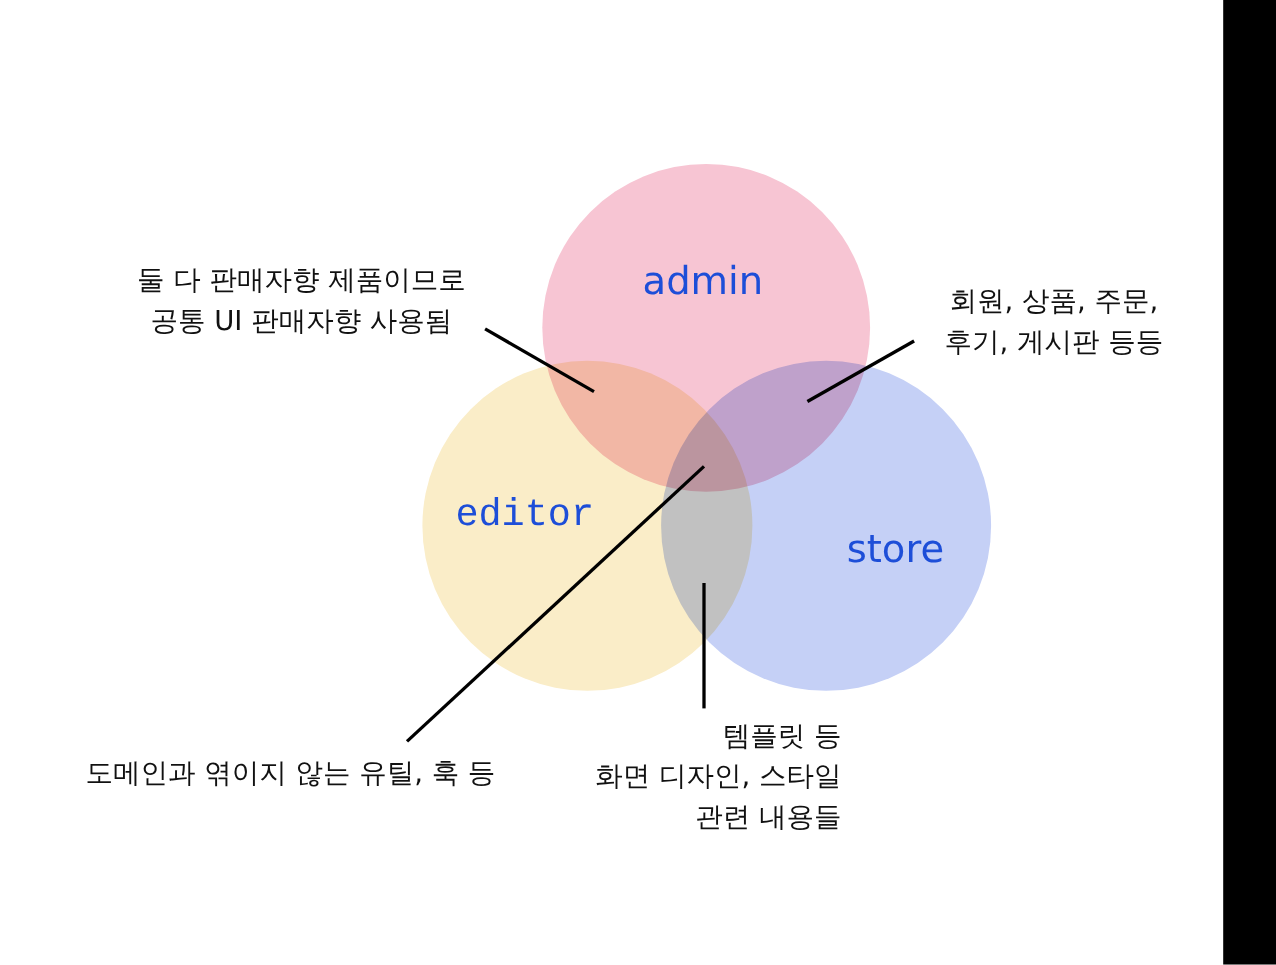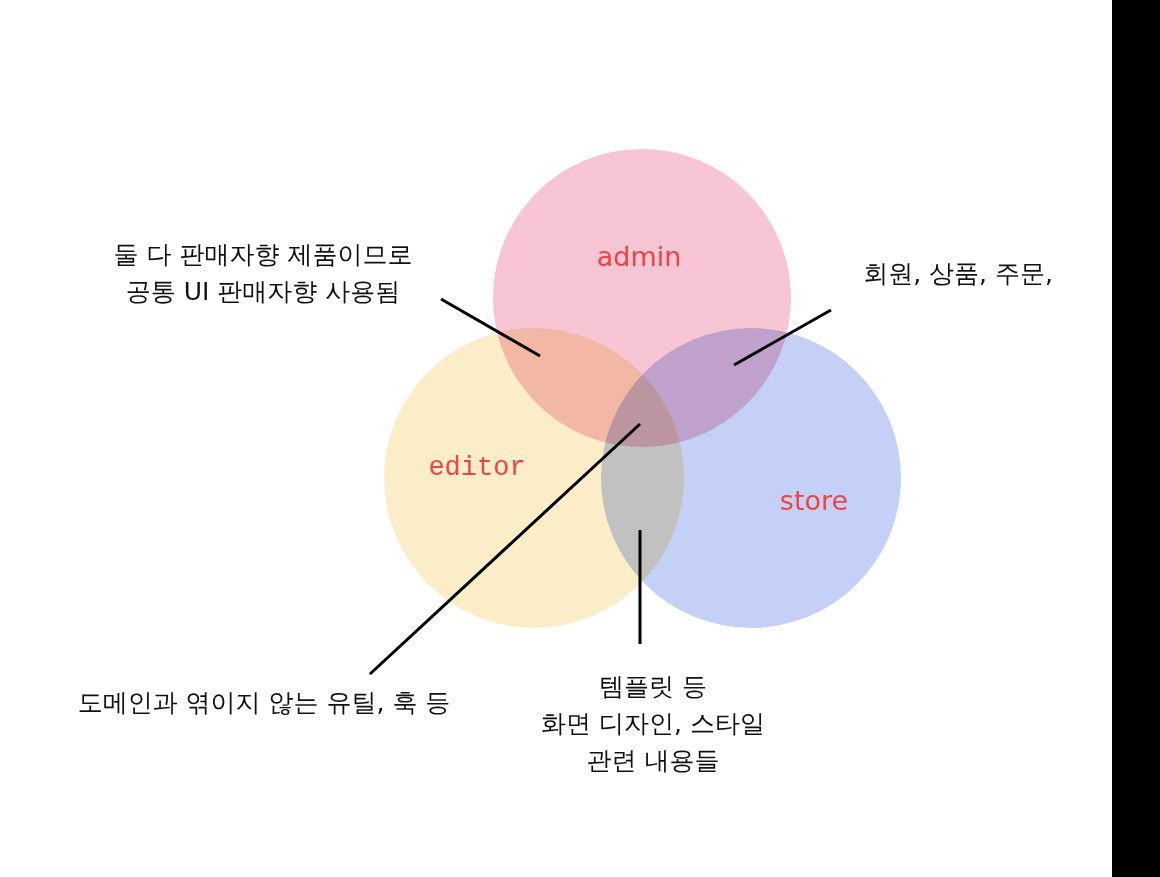--- a/index.html
+++ b/index.html
@@ -9,21 +9,21 @@
     font-family: "DejaVu Sans", "Liberation Sans", sans-serif;
     color: #111;
   }
   .canvas { position: absolute; left: 0; top: 0; width: 1112px; height: 877px; background: #fff; }
   .right-bar { position: absolute; left: 1112px; top: 0; width: 48px; height: 877px; background: #000; }
   .circle {
     position: absolute; border-radius: 50%;
     mix-blend-mode: multiply;
   }
   .set-label {
-    position: absolute; font-size: 27px; color: #ef4444; white-space: nowrap;
+    position: absolute; font-size: 35px; color: #1d4ed8; white-space: nowrap;
     transform: translate(-50%, -50%);
   }
   .annot {
     position: absolute; font-size: 25px; line-height: 37px; color: #111;
     text-align: center; white-space: nowrap;
     transform: translateX(-50%);
   }
   .annot div { display: block; }
   svg.lines { position: absolute; left: 0; top: 0; width: 1112px; height: 877px; pointer-events: none; }
 </style>
@@ -39,30 +39,31 @@
   <span class="set-label" id="l-editor" style="left: 477px; top: 468px; font-family: Liberation Mono, monospace;">editor</span>
   <span class="set-label" id="l-store" style="left: 794px; top: 500px; margin-left: 20px;">store</span>
 
   <svg class="lines">
     <line id="ln-0" stroke="#000" stroke-width="3" x1="441" y1="299" x2="540" y2="356"></line>
     <line id="ln-1" stroke="#000" stroke-width="3" x1="831" y1="310" x2="734" y2="365"></line>
     <line id="ln-2" stroke="#000" stroke-width="3" x1="640" y1="424" x2="370" y2="674"></line>
     <line id="ln-3" stroke="#000" stroke-width="3" x1="640" y1="530" x2="640" y2="644"></line>
   </svg>
 
-  <div class="annot" id="a-0" style="left: 263px; top: 236px;">
+  <div class="annot" id="a-0" style="left: 274px; top: 236px;">
     <div>둘 다 판매자향 제품이므로</div>
     <div>공통 UI 판매자향 사용됨</div>
   </div>
   <div class="annot" id="a-1" style="left: 958px; top: 255px;">
     <div>회원, 상품, 주문,</div>
+    <div>후기, 게시판 등등</div>
   </div>
   <div class="annot" id="a-2" style="left: 264px; top: 684px;">
     <div>도메인과 엮이지 않는 유틸, 훅 등</div>
   </div>
-  <div class="annot" id="a-3" style="left: 653px; top: 668px;">
+  <div class="annot" id="a-3" style="left: 653px; top: 650px; text-align: right;">
     <div>템플릿 등</div>
     <div>화면 디자인, 스타일</div>
     <div>관련 내용들</div>
   </div>
 </div>
 
 <div class="right-bar"></div>
 
 </body></html>

